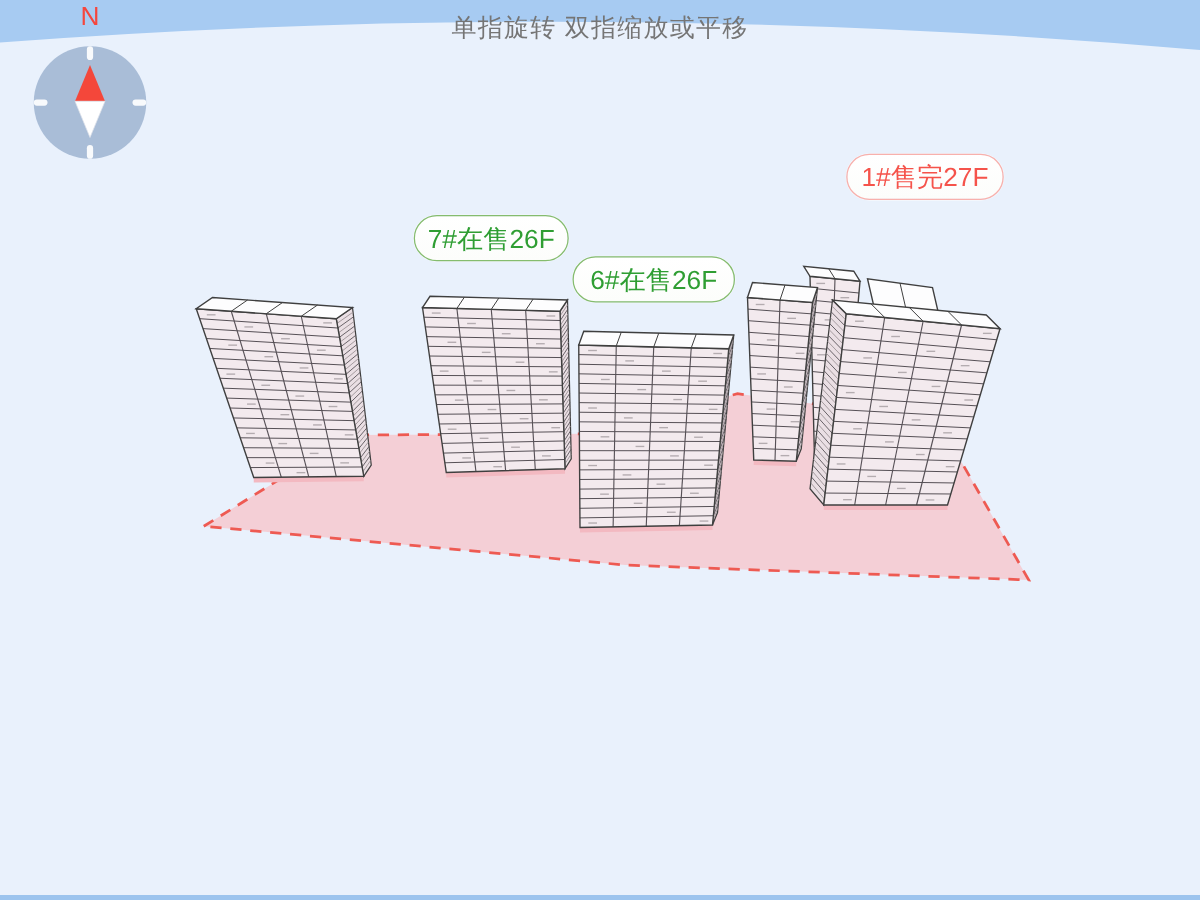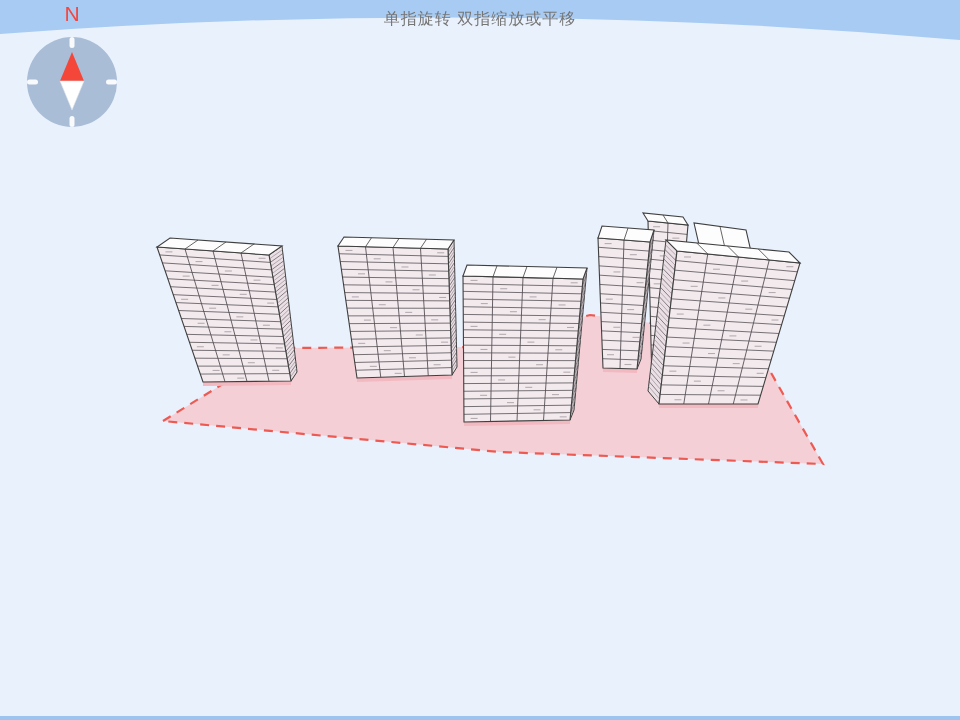--- a/index.html
+++ b/index.html
@@ -4,21 +4,21 @@
 <style>
   html,body{margin:0;padding:0;}
   #app{
     position:relative;width:960px;height:720px;overflow:hidden;
     background:var(--sky-bg,#e9f1fc);
     font-family:"Liberation Sans","DejaVu Sans",sans-serif;
   }
   #scene{position:absolute;left:0;top:0;z-index:1;}
   .title-hint{
     position:absolute;left:0;top:9px;width:100%;text-align:center;
-    font-size:16px;letter-spacing:1px;color:var(--title-text,#757575);z-index:10;
+    font-size:20px;letter-spacing:1px;color:var(--title-text,#757575);z-index:10;
   }
   .compass-wrap{position:absolute;left:22px;top:32px;width:100px;height:100px;z-index:11;}
   .compass-n{
     position:absolute;left:58px;top:2px;width:28px;text-align:center;
     font-size:21px;color:var(--north-text,#f5463d);z-index:12;
   }
   .pill{
     position:absolute;height:37px;border-radius:19px;box-sizing:border-box;
     background:linear-gradient(#ffffff,#fcfdfb);
     display:flex;align-items:center;justify-content:center;
@@ -520,13 +520,16 @@
       <rect x="47.5" y="5" width="5" height="11" rx="2.5" fill="#ffffff" opacity="0.92"></rect>
       <rect x="47.5" y="84" width="5" height="11" rx="2.5" fill="#ffffff" opacity="0.92"></rect>
       <rect x="5" y="47.5" width="11" height="5" rx="2.5" fill="#ffffff" opacity="0.92"></rect>
       <rect x="84" y="47.5" width="11" height="5" rx="2.5" fill="#ffffff" opacity="0.92"></rect>
       <polygon points="50,20 38,49 62,49" fill="#f4473a"></polygon>
       <polygon points="38,49 62,49 50,78" fill="#ffffff" stroke="#dde2ea" stroke-width="0.6"></polygon>
     </svg>
   </div>
   <div class="compass-n">N</div>
 
+  <div class="pill" style="left:331px;top:172px;width:124px;z-index:2" data-status="selling">7#在售26F</div>
+  <div class="pill" style="left:458px;top:205px;width:130px;z-index:2" data-status="selling">6#在售26F</div>
+  <div class="pill" style="left:677px;top:123px;width:126px;z-index:3" data-status="sold_out">1#售完27F</div>
 </div>
 
 </body></html>

